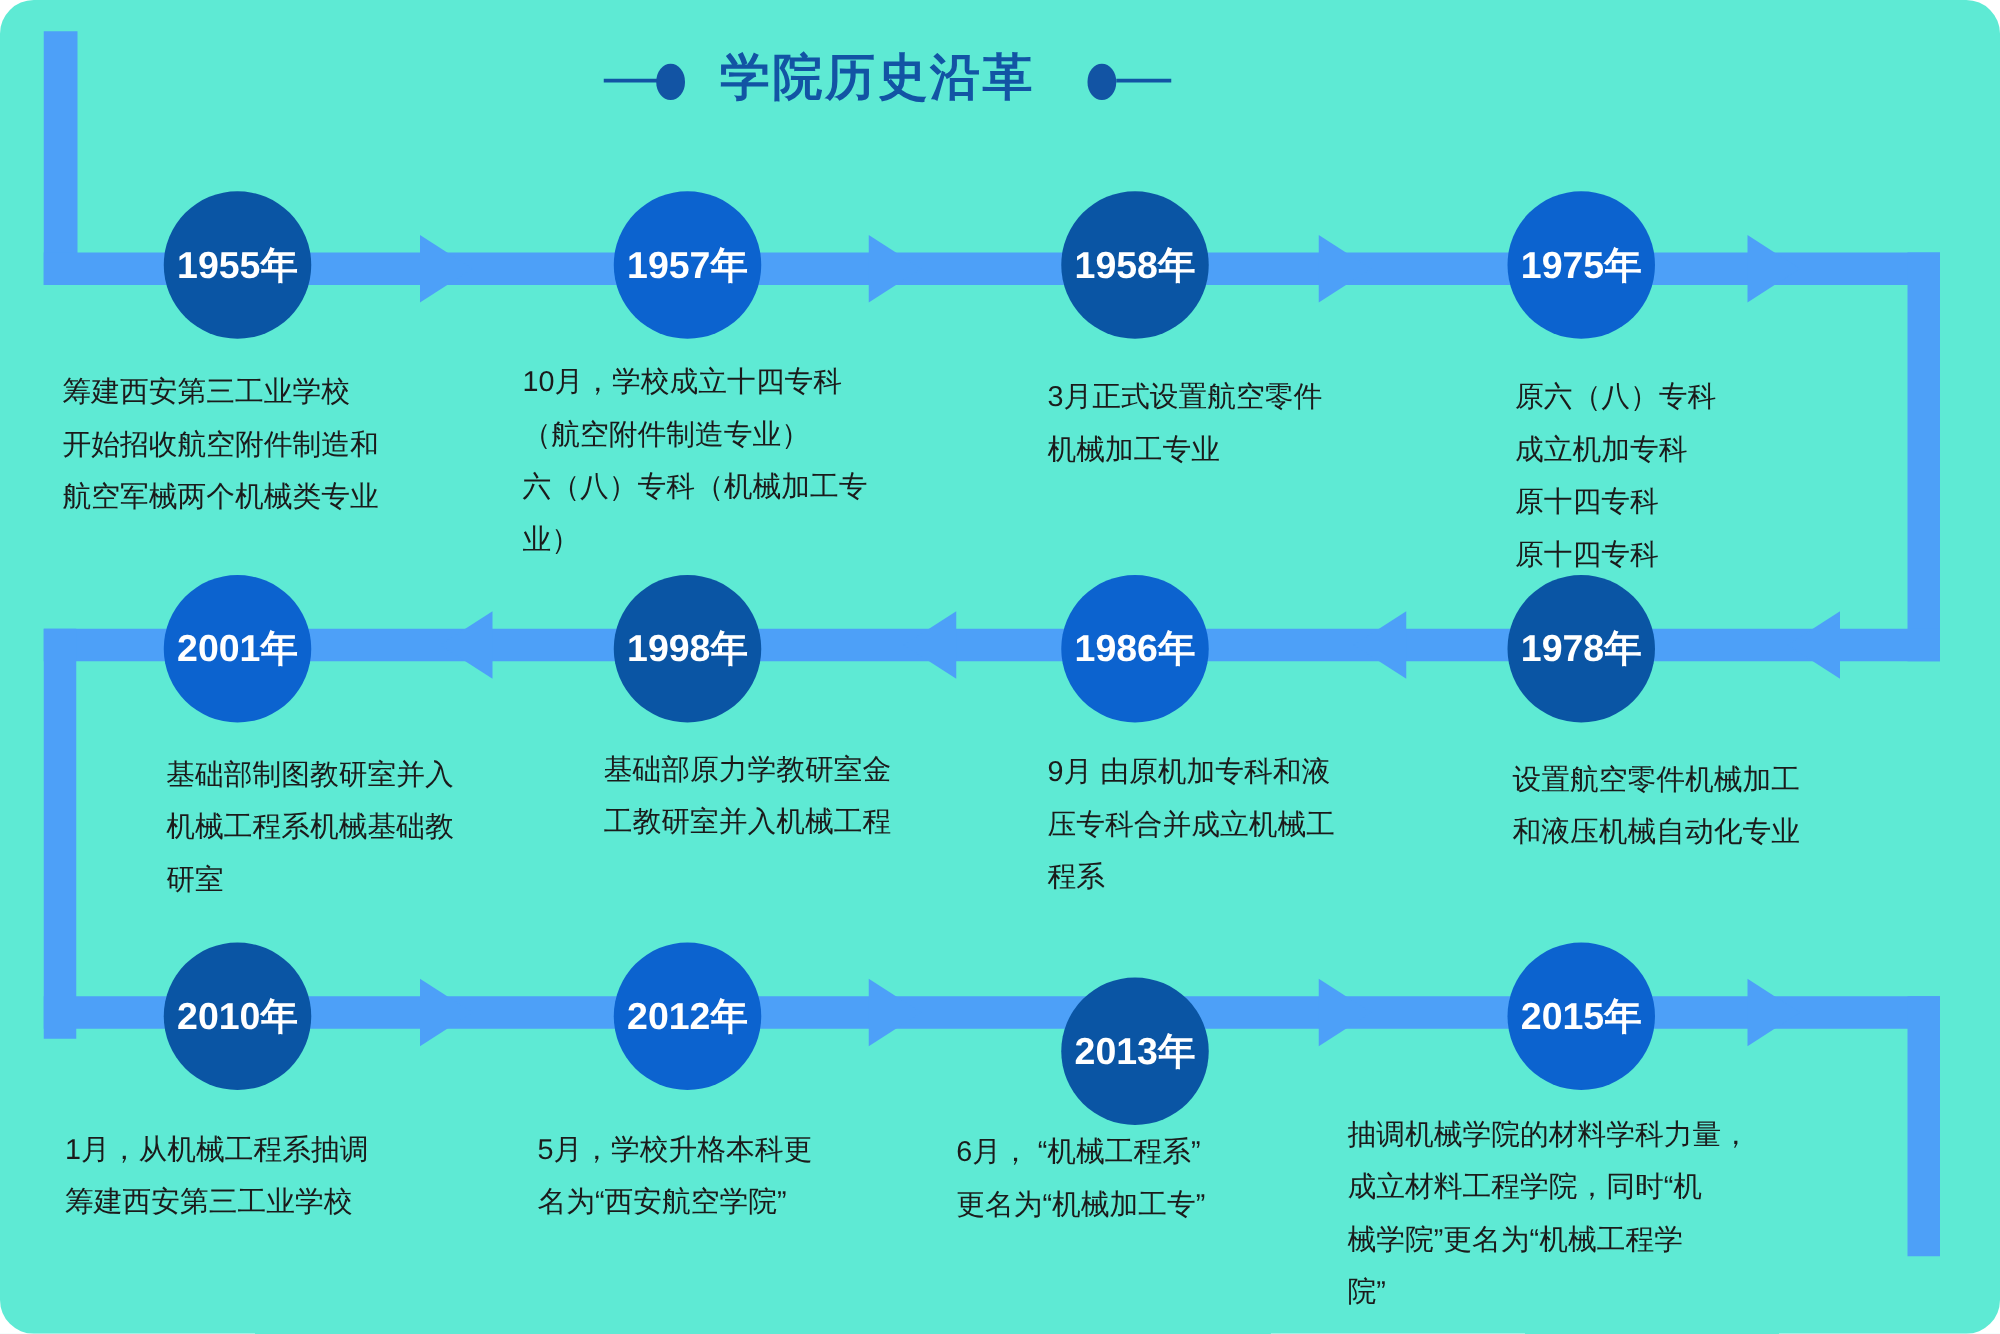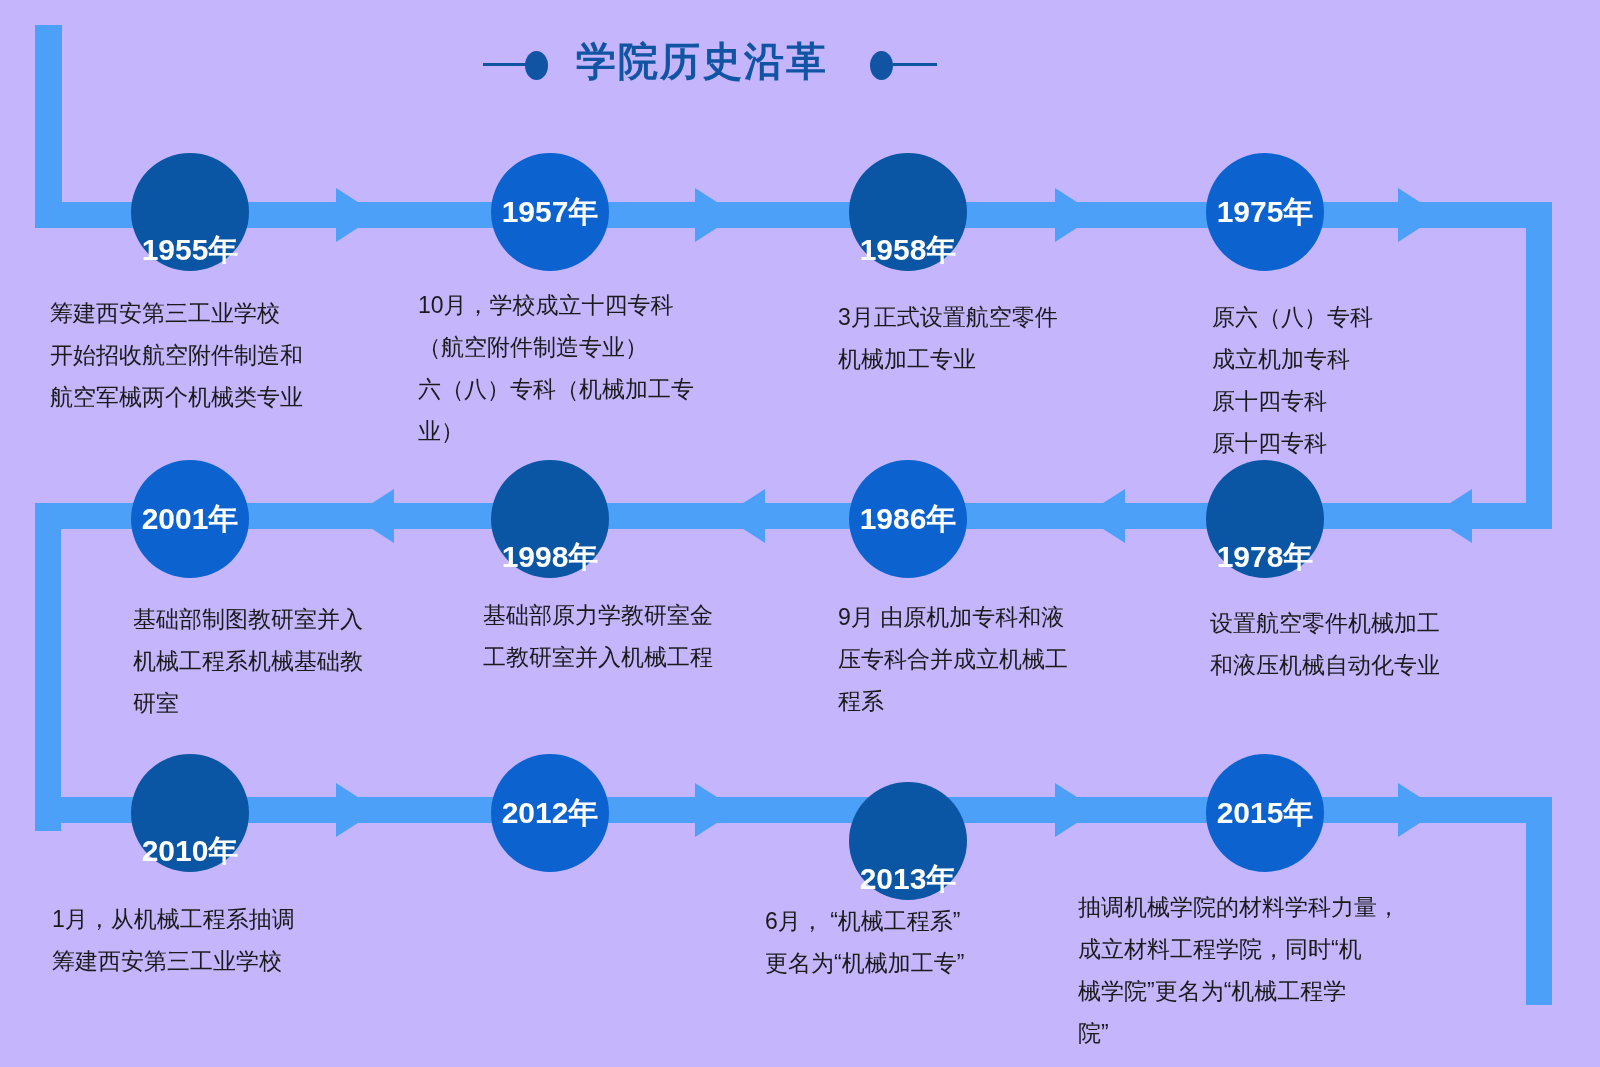--- a/index.html
+++ b/index.html
@@ -4,33 +4,34 @@
 <style>
   :root{
     --band:#4da0f8;
     --dark:#0a55a4;
     --light:#0c63cf;
     --title:#1254a4;
     --ink:#1b1b1b;
   }
   html,body{margin:0;padding:0;background:#fff;}
   .canvas{
-    position:relative;width:1600px;height:1067px;background:#c4b5fd;overflow:hidden;
+    position:relative;width:1600px;height:1067px;background:#5eead4;overflow:hidden;
     font-family:"Liberation Sans","DejaVu Sans",sans-serif;
+    border-radius:27px;
   }
   
   .seg{position:absolute;background:var(--band);}
   
   .arrow{position:absolute;width:0;height:0;border-top:27px solid transparent;border-bottom:27px solid transparent;}
   .arrow.r{border-left:42px solid var(--band);}
   .arrow.l{border-right:42px solid var(--band);}
   
   .node{position:absolute;width:118px;height:118px;border-radius:50%;
         display:flex;align-items:center;justify-content:center;z-index:3;}
-  .node.dark{background:var(--dark);align-items:flex-end;}
+  .node.dark{background:var(--dark);}
   .node.light{background:var(--light);}
   .year{color:#ffffff;font-weight:bold;font-size:30px;letter-spacing:0;}
   
   .desc{position:absolute;color:var(--ink);font-size:23px;line-height:42px;white-space:nowrap;z-index:2;}
   
   .title{position:absolute;left:576px;top:34px;margin:0;font-size:40px;font-weight:bold;
          color:var(--title);letter-spacing:2px;}
   .t-line{position:absolute;height:3px;background:var(--title);}
   .t-dot{position:absolute;width:23px;height:29px;border-radius:50%;background:var(--title);}
 </style>
@@ -145,20 +146,24 @@
     </div>
   <div class="desc" style="left:1210px;top:602px">
       <div>设置航空零件机械加工</div>
       <div>和液压机械自动化专业</div>
     </div>
 
   <div class="desc" style="left:52px;top:898px">
       <div>1月，从机械工程系抽调</div>
       <div>筹建西安第三工业学校</div>
     </div>
+  <div class="desc" style="left:430px;top:898px">
+      <div>5月，学校升格本科更</div>
+      <div>名为“西安航空学院”</div>
+    </div>
   <div class="desc" style="left:765px;top:900px">
       <div>6月， “机械工程系”</div>
       <div>更名为“机械加工专”</div>
     </div>
   <div class="desc" style="left:1078px;top:886px">
       <div>抽调机械学院的材料学科力量，</div>
       <div>成立材料工程学院，同时“机</div>
       <div>械学院”更名为“机械工程学</div>
       <div>院”</div>
     </div>

